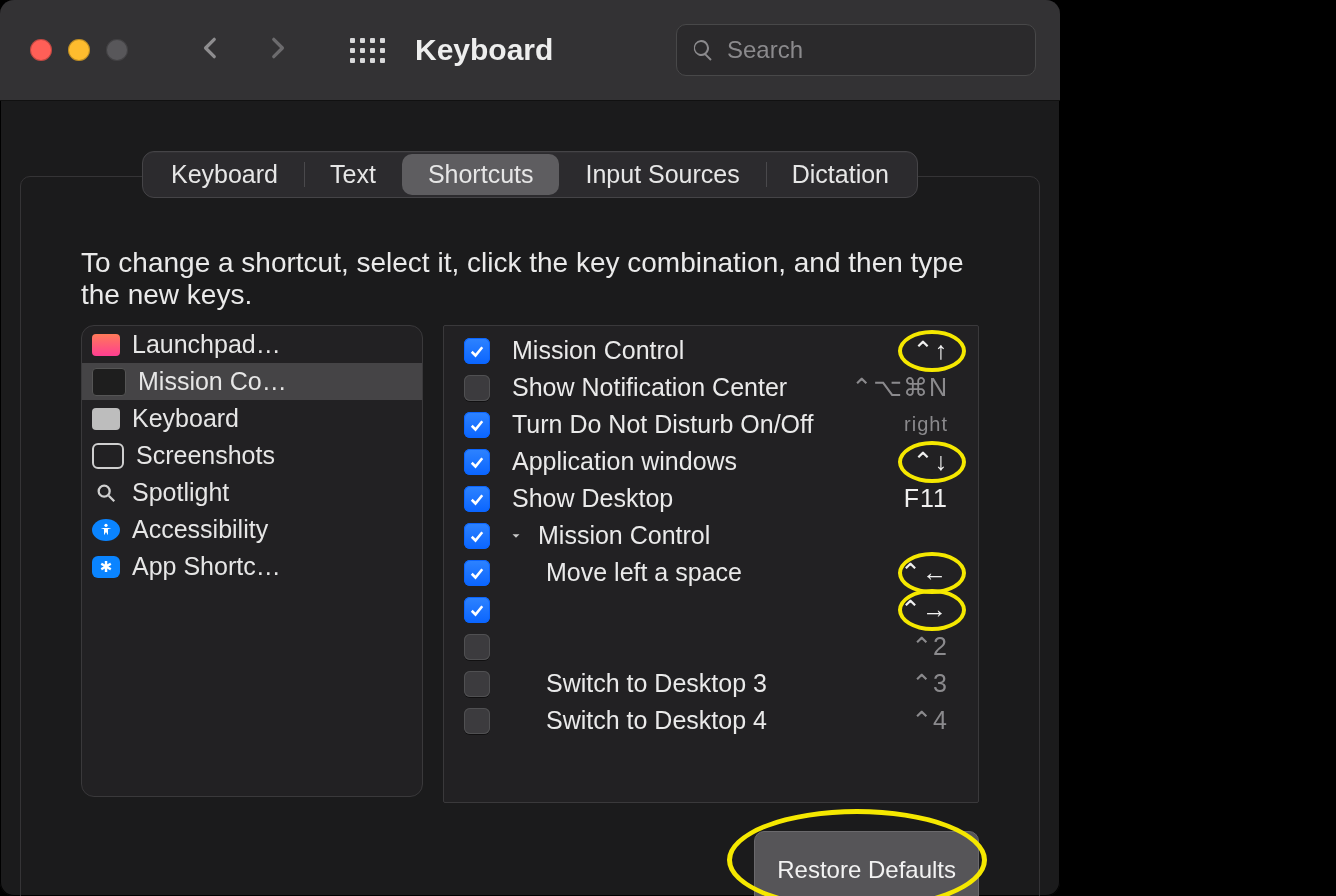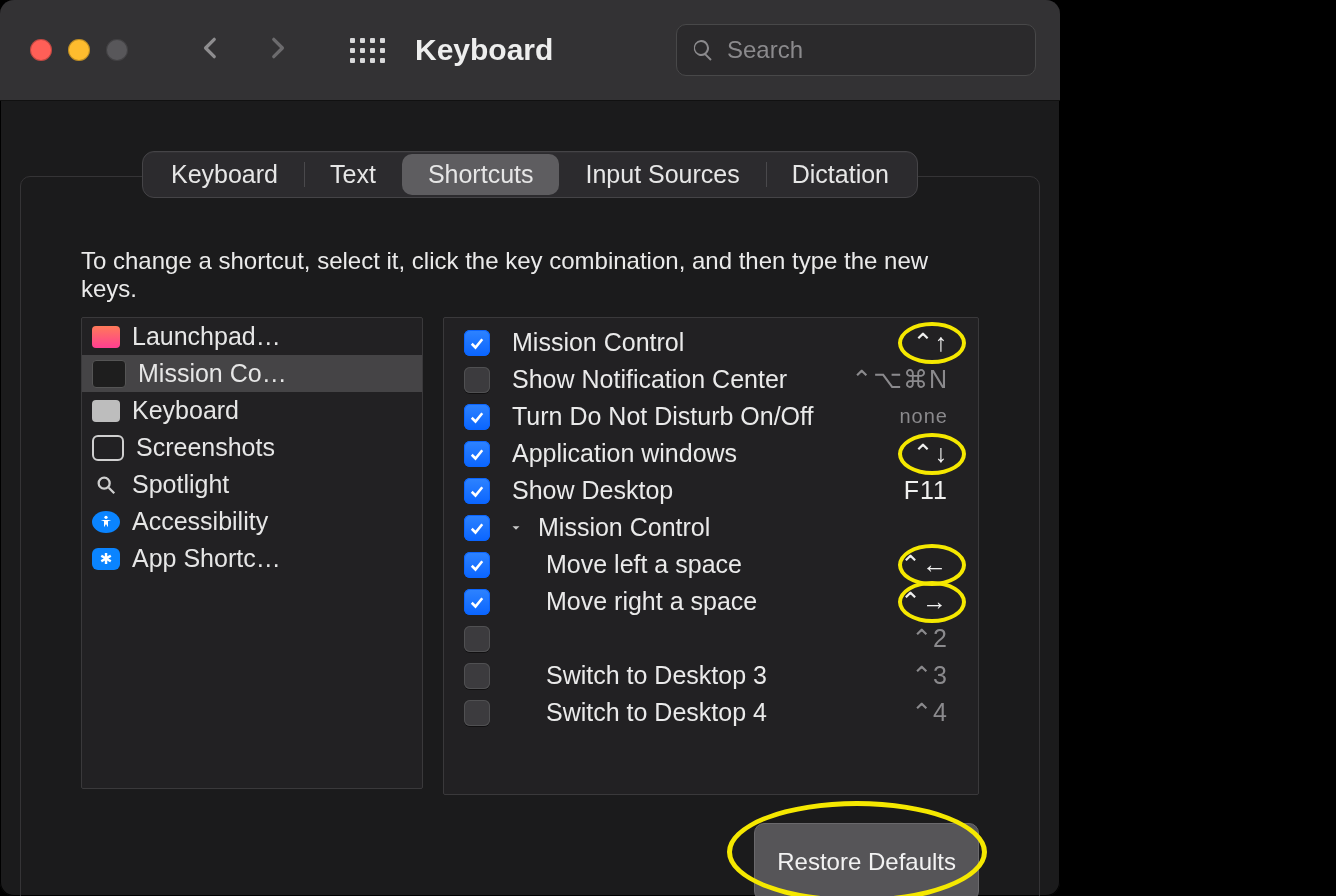--- a/index.html
+++ b/index.html
@@ -106,35 +106,35 @@
   .tab:nth-child(3)::after,
   .tab:nth-child(2)::after { display:none;}
 
   .content-frame{
     margin-top: -22px;
     border:1px solid #353436;
     border-radius:10px;
     padding: 70px 60px 30px 60px;
   }
   .instruction {
-    font-size:24px;
+    font-size:28px;
     color:#eaeaea;
     margin-bottom:14px;
   }
 
   .lists {
     display:flex;
     gap:20px;
   }
   .sidebar-list{
     width:340px;
     height:470px;
     background:#222123;
     border:1px solid #3a393b;
-    border-radius:2px;
+    border-radius:13px;
     overflow:hidden;
   }
   .side-row{
     display:flex;
     align-items:center;
     gap:12px;
     height:37px;
     padding:0 10px;
     font-size:25px;
     color:#e6e6e6;
@@ -373,21 +373,21 @@
             </div>
             <div class="main-row">
               <div class="chk on">
                 <svg viewBox="0 0 24 24">
                   <polyline points="5,13 10,18 19,7"></polyline>
                 </svg>
               </div>
               <div class="label">Turn Do Not Disturb On/Off</div>
               <div class="rowspacer"></div>
               <div class="keycap dim">
-                <span class="none">none</span>
+                <span class="none">right</span>
               </div>
             </div>
             <div class="main-row">
               <div class="chk on">
                 <svg viewBox="0 0 24 24">
                   <polyline points="5,13 10,18 19,7"></polyline>
                 </svg>
               </div>
               <div class="label">Application windows</div>
               <div class="rowspacer"></div>
@@ -428,21 +428,20 @@
               <div class="rowspacer"></div>
               <div class="keycap">⌃←</div>
               <div class="highlight-ring"></div>
             </div>
             <div class="main-row indent-1">
               <div class="chk on">
                 <svg viewBox="0 0 24 24">
                   <polyline points="5,13 10,18 19,7"></polyline>
                 </svg>
               </div>
-              <div class="label">Move right a space</div>
               <div class="rowspacer"></div>
               <div class="keycap">⌃→</div>
               <div class="highlight-ring"></div>
             </div>
             <div class="main-row indent-1">
               <div class="chk"></div>
               <div class="rowspacer"></div>
               <div class="keycap dim">⌃2</div>
             </div>
             <div class="main-row indent-1">

